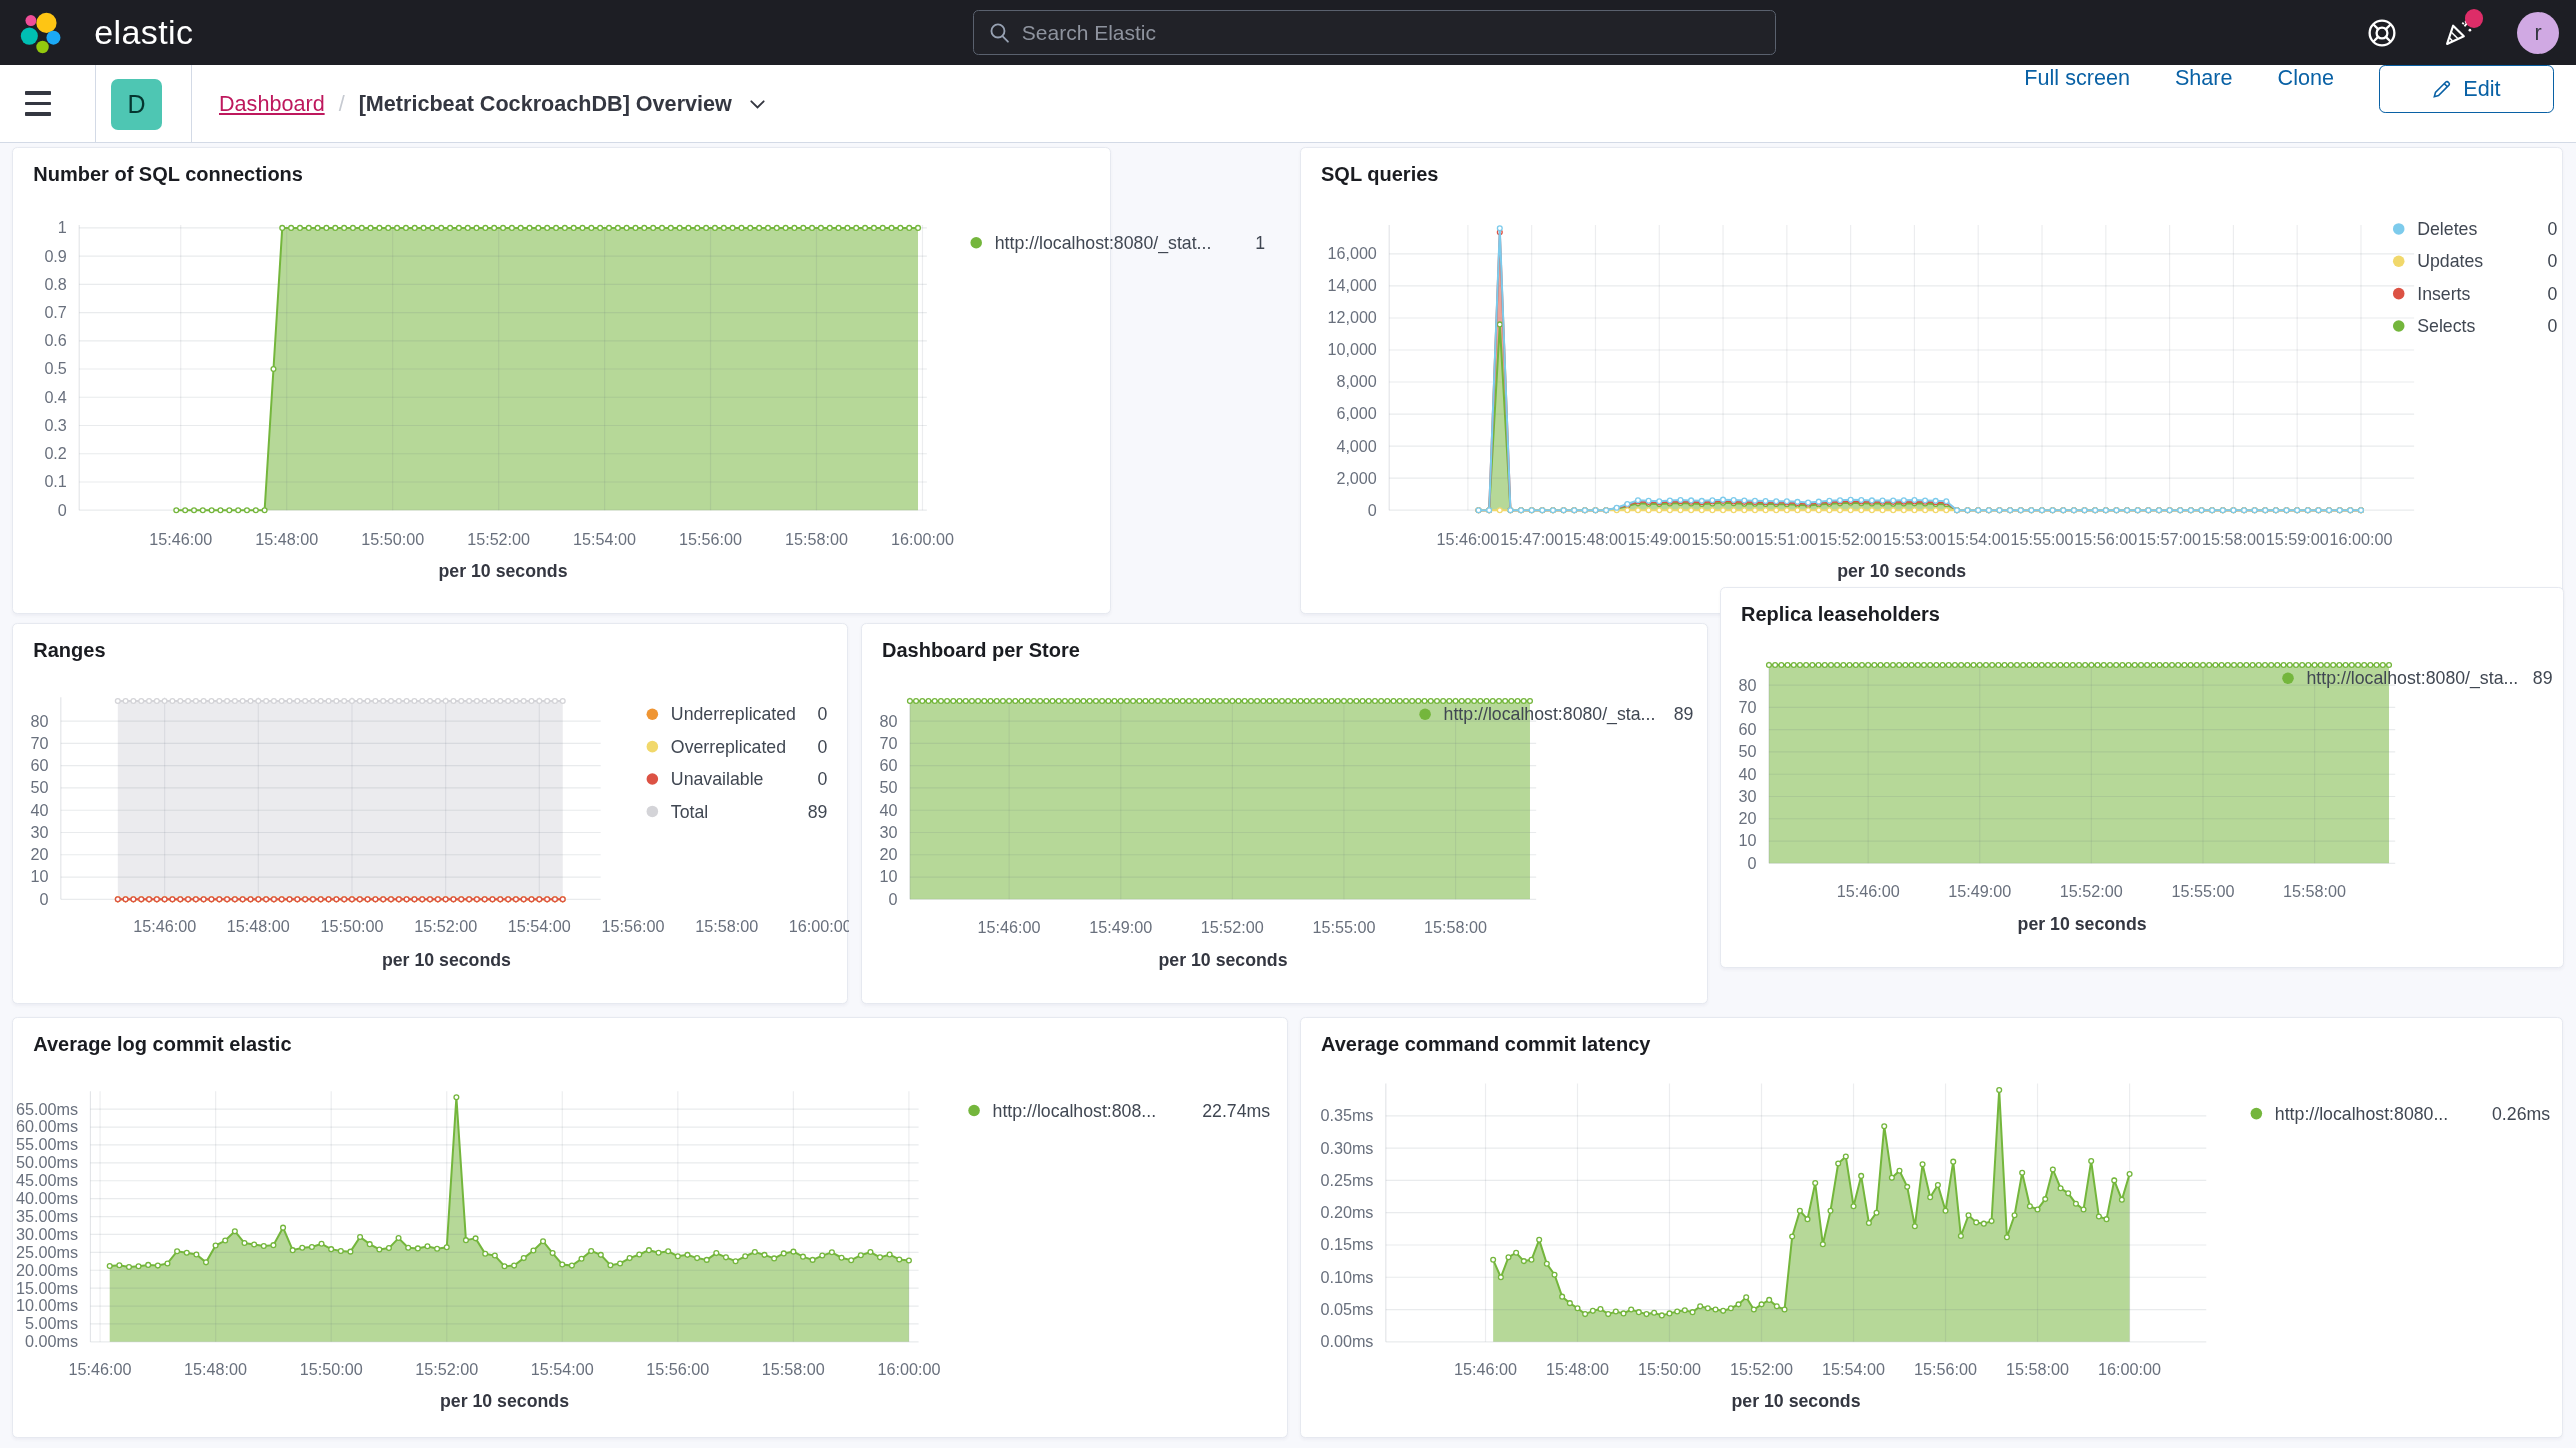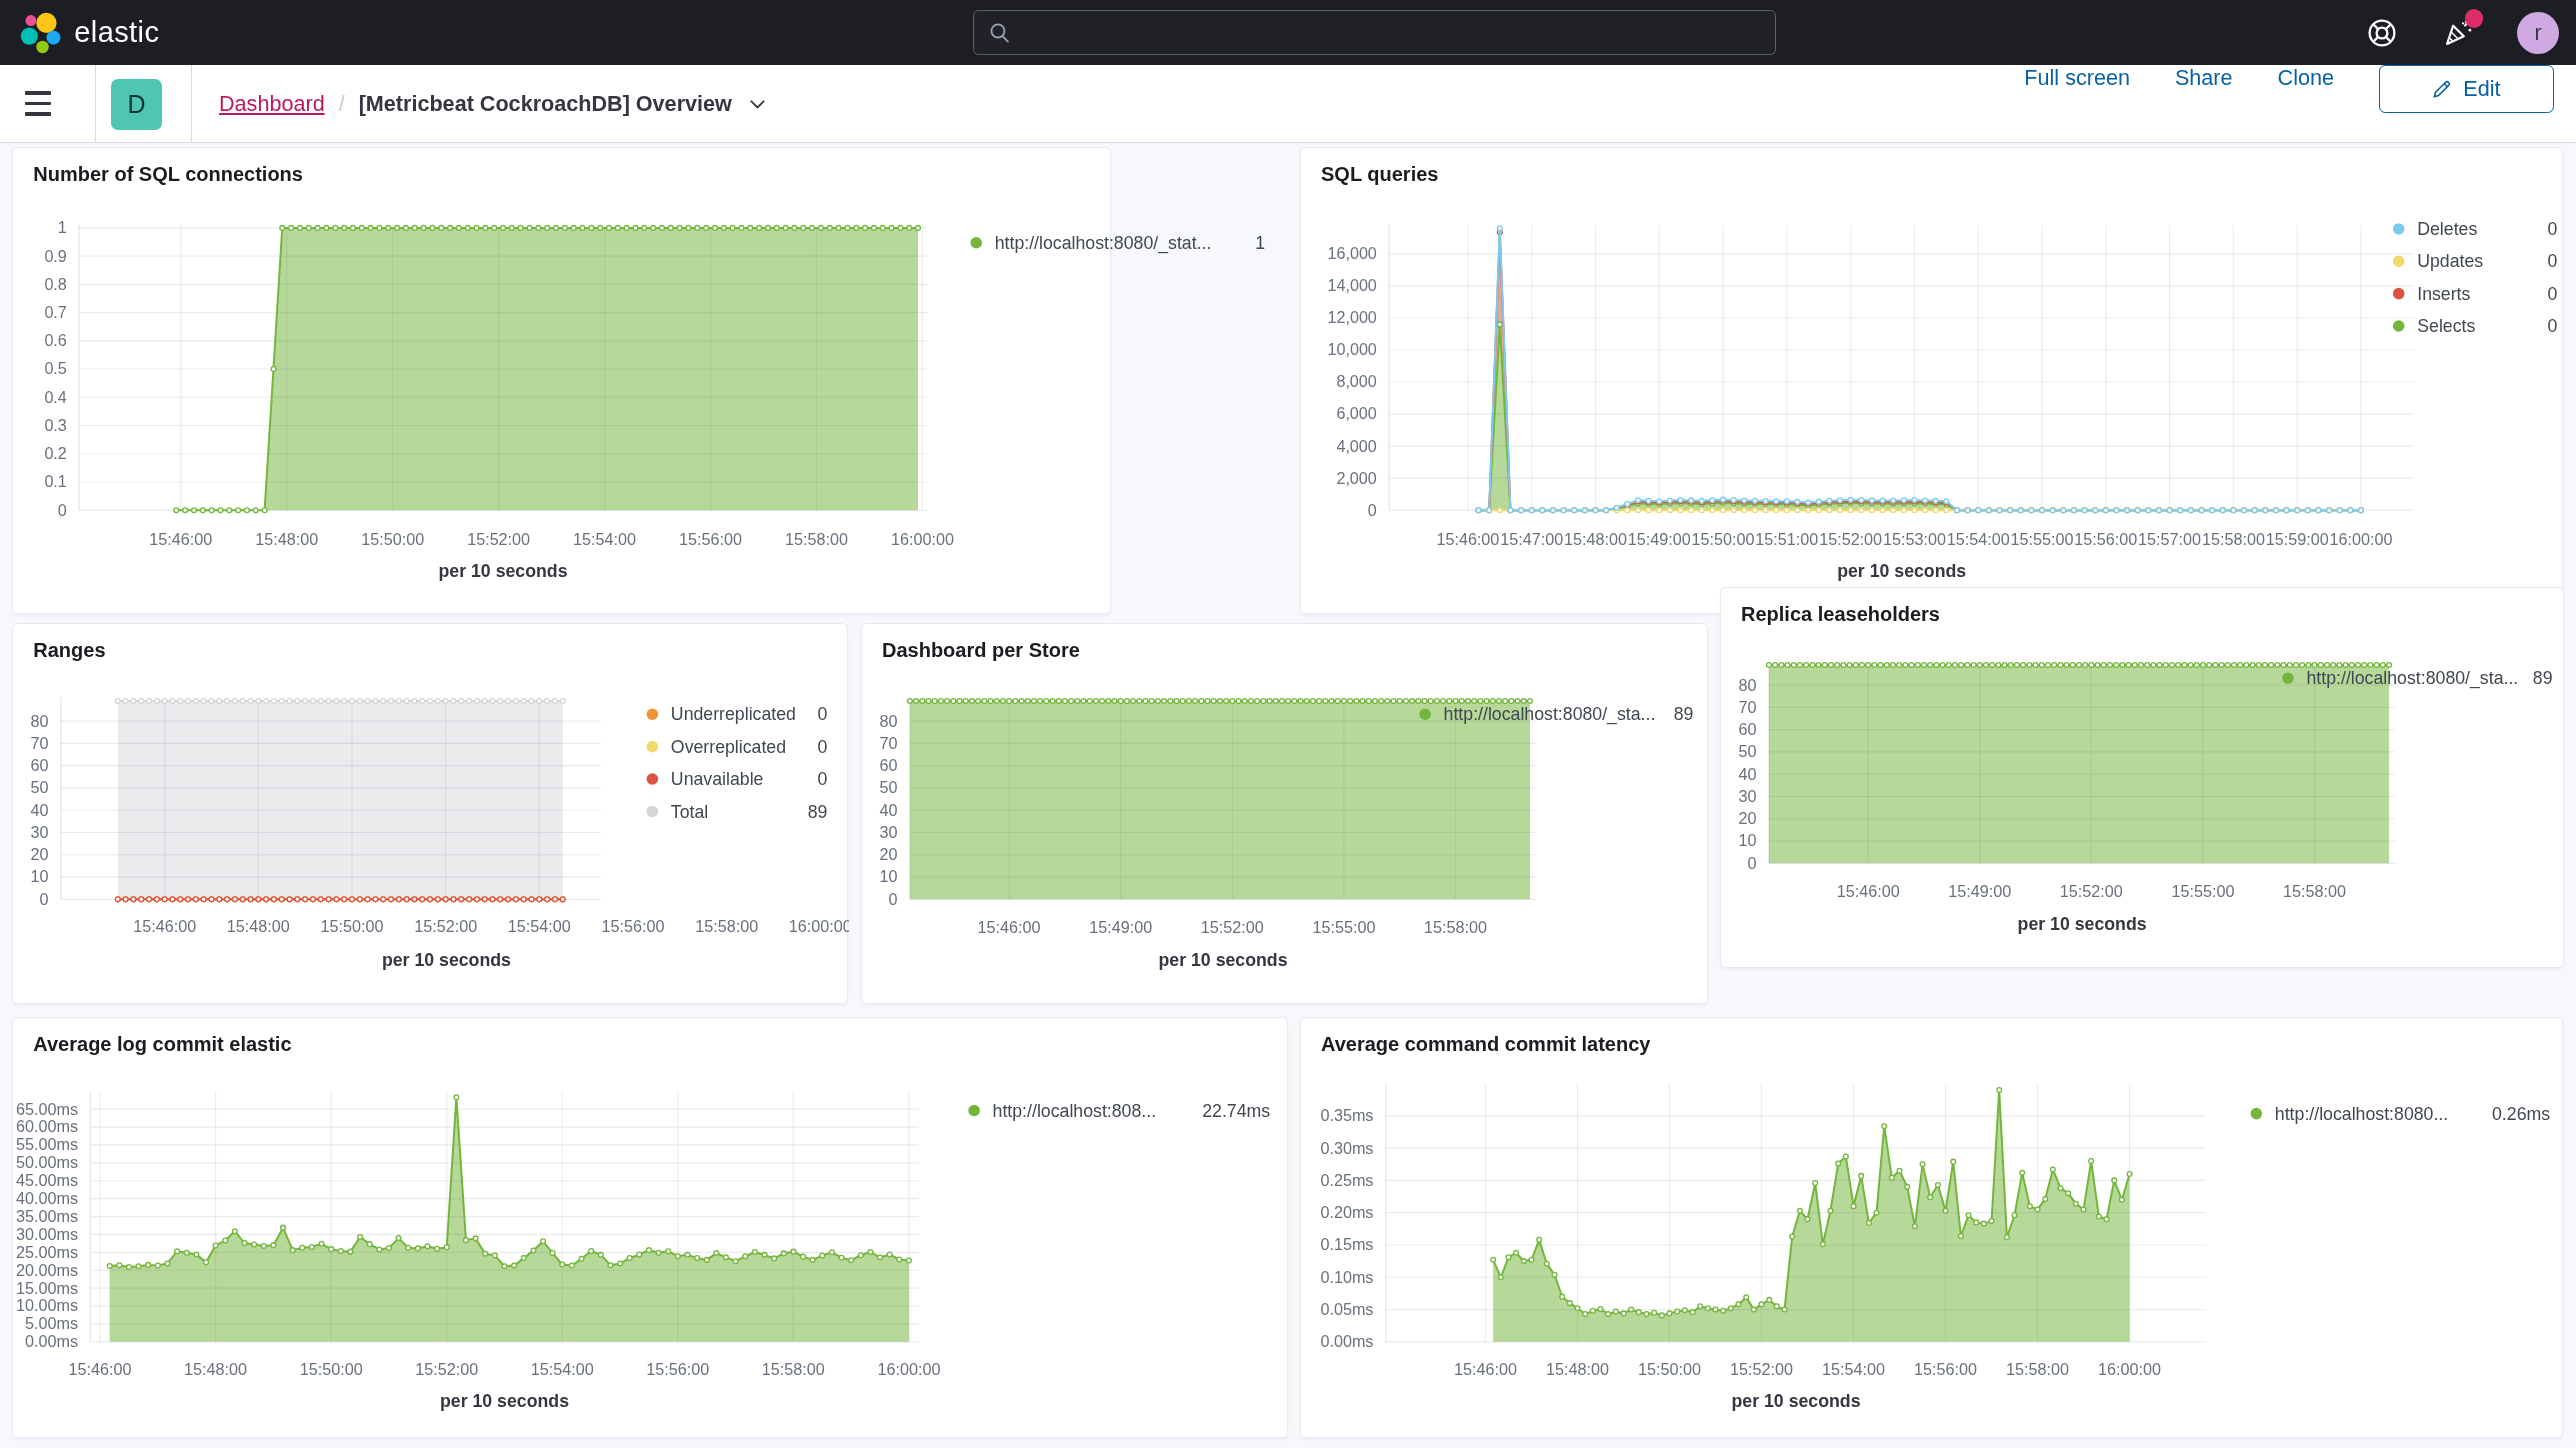--- a/index.html
+++ b/index.html
@@ -3,21 +3,21 @@
 <meta charset="utf-8">
 <style>
   * { margin:0; padding:0; box-sizing:border-box; }
   html,body { width:2576px; height:1448px; overflow:hidden; }
   body { font-family:"Liberation Sans", sans-serif; background:#F7F8FC; position:relative; }
   svg { font-family:"Liberation Sans", sans-serif; }
 
   
   .topnav { position:absolute; left:0; top:0; width:2576px; height:65px; background:#1D1E24; display:flex; align-items:center; }
   .brand { display:flex; align-items:center; gap:12.3px; margin-left:20px; }
-  .brand-text { color:#ffffff; font-size:29px; letter-spacing:0.4px; font-weight:500; }
+  .brand-text { color:#ffffff; font-size:34px; letter-spacing:0.4px; font-weight:500;margin-left:20px; }
   .searchbox { position:absolute; left:973px; top:10px; width:803px; height:45px; border:0.8px solid #5A616E; border-radius:5.4px; display:flex; align-items:center; padding:0 14px; background:rgba(255,255,255,0.02); }
   .searchbox input { flex:1; background:transparent; border:none; outline:none; color:#D4DAE5; font-size:21px; margin-left:10.8px; font-family:"Liberation Sans",sans-serif; }
   .searchbox input::placeholder { color:#8E939E; }
   .nav-right { position:absolute; right:17px; top:0; height:65px; display:flex; align-items:center; gap:40px; }
   .nav-icon-btn { position:relative; width:37px; height:37px; display:flex; align-items:center; justify-content:center; cursor:pointer; }
   .notif-dot { position:absolute; right:-6.2px; top:-4.6px; width:18.5px; height:18.5px; border-radius:50%; background:#DD2D68; }
   .avatar { width:42px; height:42px; border-radius:50%; background:#D0A9E3; color:#343741; font-size:21.6px; display:flex; align-items:center; justify-content:center; }
 
   
   .subbar { position:absolute; left:0; top:65px; width:2576px; height:78px; background:#ffffff; border-bottom:0.8px solid #D3DAE6; }
@@ -57,20 +57,21 @@
       <circle cx="29" cy="45" r="8" fill="#93C90E"></circle>
     </svg>
     <span class="brand-text">elastic</span>
   </div>
 
   <div class="searchbox">
     <svg width="23" height="23" viewBox="0 0 30 30">
       <circle cx="13" cy="13" r="8.5" fill="none" stroke="#98A2B3" stroke-width="2.4"></circle>
       <line x1="19.5" y1="20.5" x2="26" y2="27" stroke="#98A2B3" stroke-width="2.4" stroke-linecap="round"></line>
     </svg>
+    <input type="text" placeholder="Search Elastic" style="">
   </div>
 
   <div class="nav-right">
     <div class="nav-icon-btn">
       <svg width="34" height="34" viewBox="0 0 44 44">
         <circle cx="22" cy="22" r="16" fill="none" stroke="#ffffff" stroke-width="3"></circle>
         <circle cx="22" cy="22" r="7" fill="none" stroke="#ffffff" stroke-width="3"></circle>
         <line x1="11" y1="11" x2="17" y2="17" stroke="#ffffff" stroke-width="3"></line>
         <line x1="33" y1="11" x2="27" y2="17" stroke="#ffffff" stroke-width="3"></line>
         <line x1="11" y1="33" x2="17" y2="27" stroke="#ffffff" stroke-width="3"></line>

